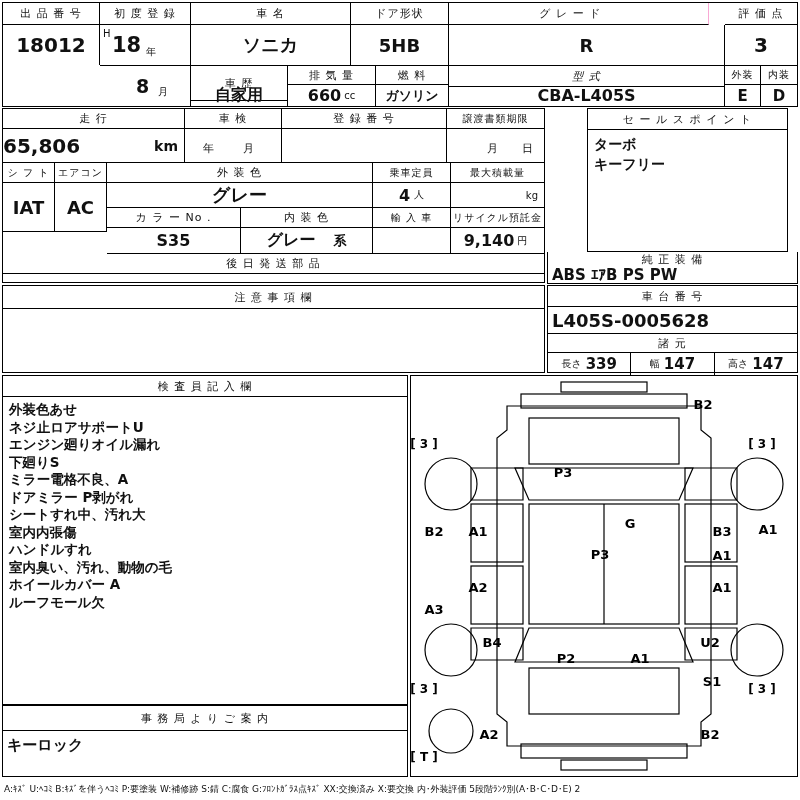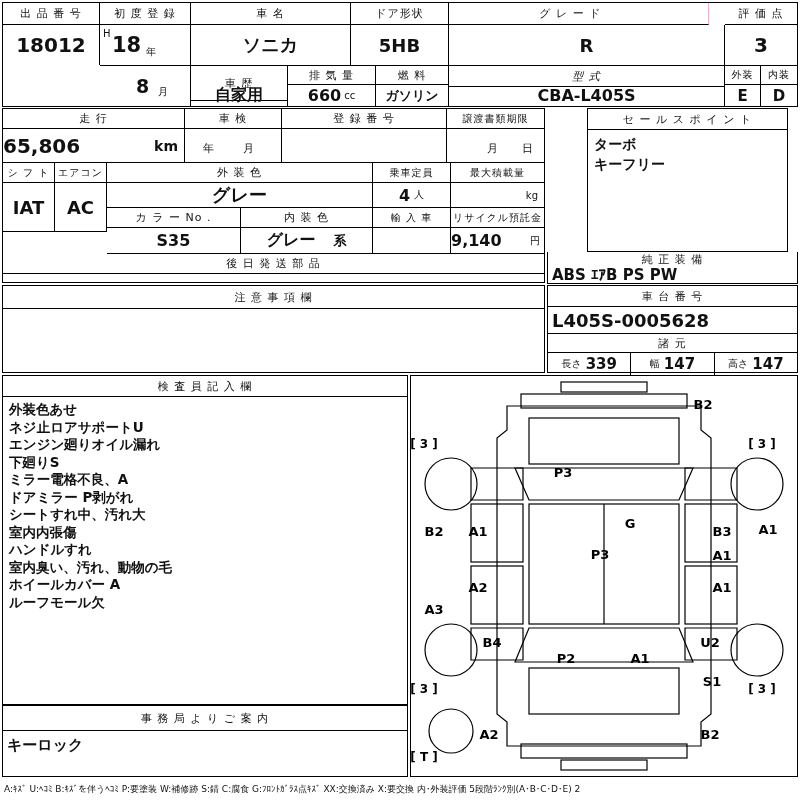--- a/index.html
+++ b/index.html
@@ -137,21 +137,21 @@
   <div class="bx lbl" style="left:241px;top:208px;width:132px;height:20px;border-right:1px solid #000;border-bottom:1px solid #000;">内 装 色</div>
   <div class="bx lbl" style="left:373px;top:208px;width:78px;height:20px;border-right:1px solid #000;border-bottom:1px solid #000;font-size:10px;">輸 入 車</div>
   <div class="bx lbl" style="left:451px;top:208px;width:93px;height:20px;border-bottom:1px solid #000;font-size:10px;">リサイクル預託金</div>
 
   <div class="bx val v16" style="left:107px;top:228px;width:134px;height:26px;border-right:1px solid #000;border-bottom:1px solid #000;">S35</div>
   <div class="bx val" style="left:241px;top:228px;width:132px;height:26px;border-right:1px solid #000;border-bottom:1px solid #000;">
     <span class="v16">グレー</span>
       <span class="v13" style="margin-left:18px;">系</span>
   </div>
   <div class="bx val v14" style="left:373px;top:228px;width:78px;height:26px;border-right:1px solid #000;border-bottom:1px solid #000;"></div>
-  <div class="bx val" style="left:451px;top:228px;width:93px;height:26px;border-bottom:1px solid #000;justify-content:space-between;padding-right:4px;">
+  <div class="bx val" style="left:451px;top:228px;width:93px;height:26px;border-bottom:1px solid #000;justify-content:center;padding-right:4px;">
     <span class="v16">9,140</span>
       <span class="sub" style="margin-left:3px;">円</span>
   </div>
 
   <div class="bx lbl" style="left:3px;top:254px;width:541px;height:20px;border-bottom:1px solid #000;">後 日 発 送 部 品</div>
   <div class="bx" style="left:3px;top:274px;width:541px;height:8px;"></div>
 
   <div class="bx b-all" style="left:547px;top:108px;width:201px;height:144px;margin-left:40px;">
     <div class="lbl" style="height:20px;border-bottom:1px solid #000;">セ ー ル ス ポ イ ン ト</div>
     <div class="sales">

